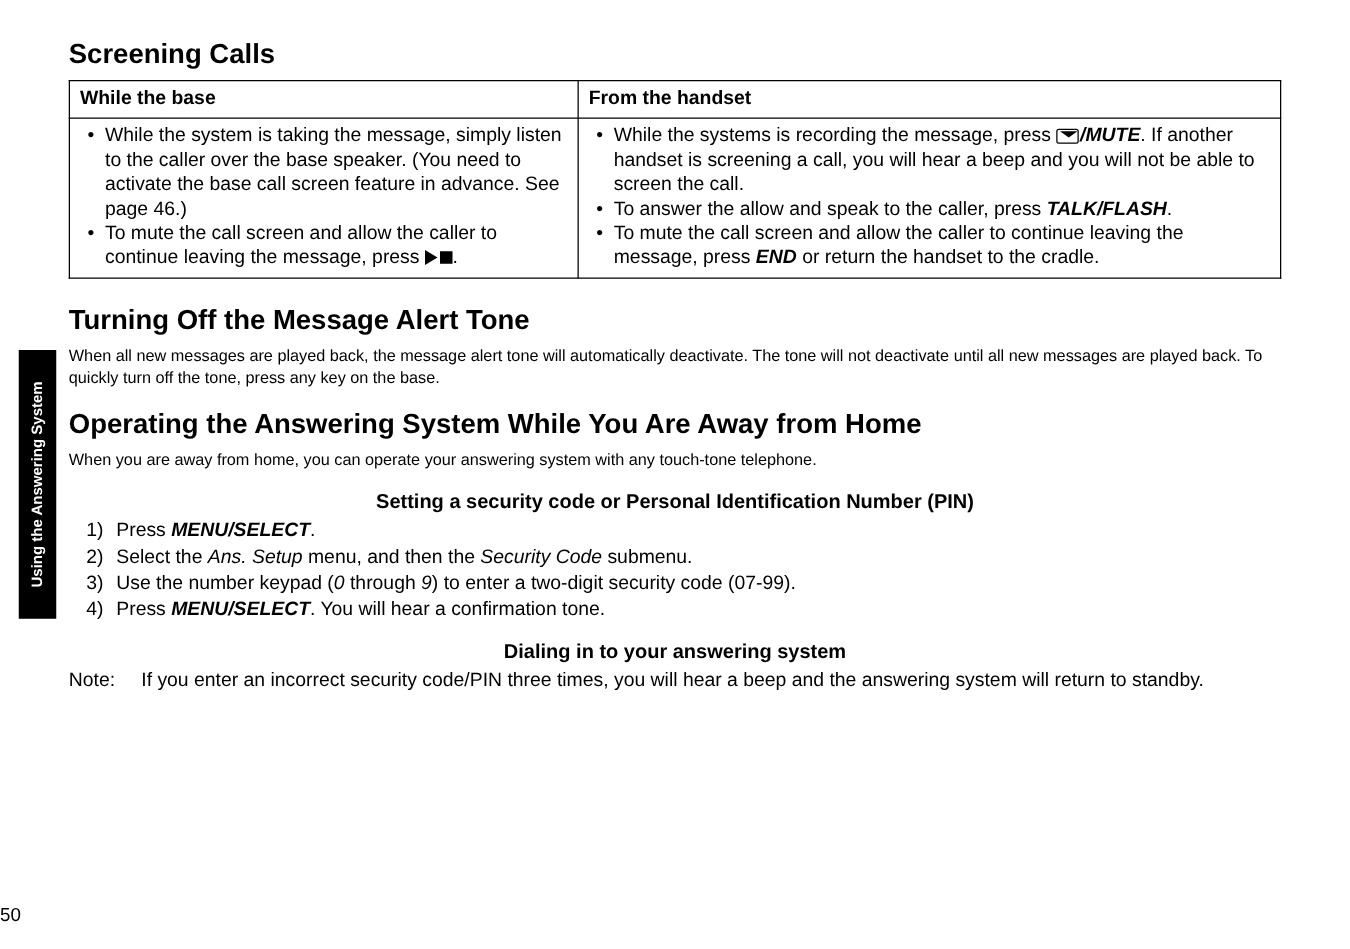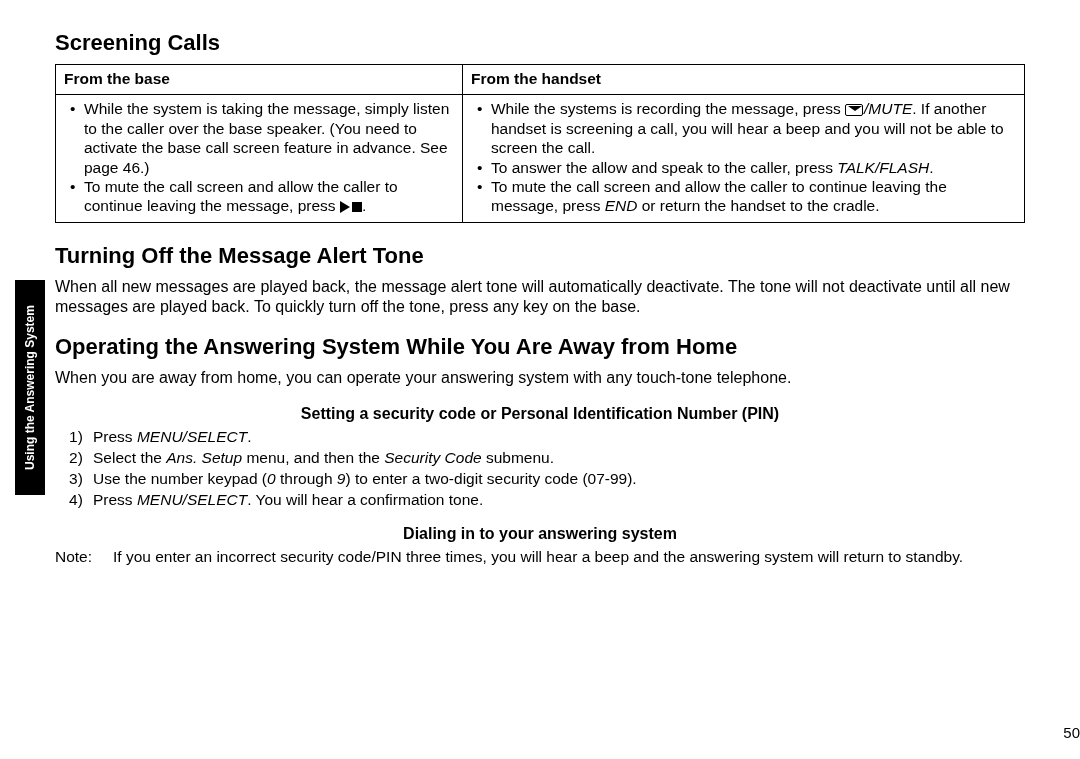--- a/index.html
+++ b/index.html
@@ -61,21 +61,21 @@
     position: relative;
     padding-left: 14px;
     margin-bottom: 0px;
   }
   table.screening td ul li::before {
     content: "•";
     position: absolute;
     left: 0;
     top: 0;
   }
-  .bolditalic { font-weight: normal; font-style: italic; margin-top: 10px; }
+  .bolditalic { font-weight: bold; font-style: italic; margin-top: 10px; }
   .italic { font-style: italic; }
   .mail-icon {
     display: inline-block;
     width: 18px;
     height: 12px;
     border: 1.5px solid #000;
     border-radius: 2px;
     position: relative;
     vertical-align: middle;
     margin-right: 1px;
@@ -101,21 +101,21 @@
     width: 0; height: 0;
     border-top: 6px solid transparent;
     border-bottom: 6px solid transparent;
     border-left: 10px solid #000;
   }
   .play-stop .stop {
     width: 10px; height: 10px;
     background: #000;
   }
   .section-body {
-    font-size: 16px;
+    font-size: 13px;
     line-height: 1.3;
     margin-bottom: 16px;
   }
   h2.sub {
     font-size: 16px;
     font-weight: bold;
     margin-bottom: 4px;
     margin-top: 6px;
     text-align: center;
   }
@@ -142,38 +142,38 @@
     font-size: 15.5px;
     line-height: 1.3;
   }
   .note-label { flex: 0 0 58px; }
   .note-text { flex: 1; }
   .pagenum {
     position: absolute;
     bottom: 18px;
     left: 0;
     width: 100%;
-    text-align: right;
+    text-align: left;
     font-size: 15px;
   }
 </style>
 </head>
 <body>
 
 <div class="side-tab">Using the Answering
 System</div>
 
 <div class="page">
 
   <h1>Screening Calls</h1>
 
   <table class="screening">
     <tbody>
         <tr>
-      <th style="width:42%">From the base</th>
+      <th style="width:42%">While the base</th>
       <th>From the handset</th>
     </tr>
     <tr>
       <td>
         <ul>
           <li>While the system is taking the message, simply listen to the caller over the base speaker. (You need to activate the base call screen feature in advance. See page 46.)</li>
           <li>
             <span>To mute the call screen and allow the caller to continue leaving the message, press </span><span class="play-stop">
                   <span class="play"></span>
                   <span class="stop"></span>

